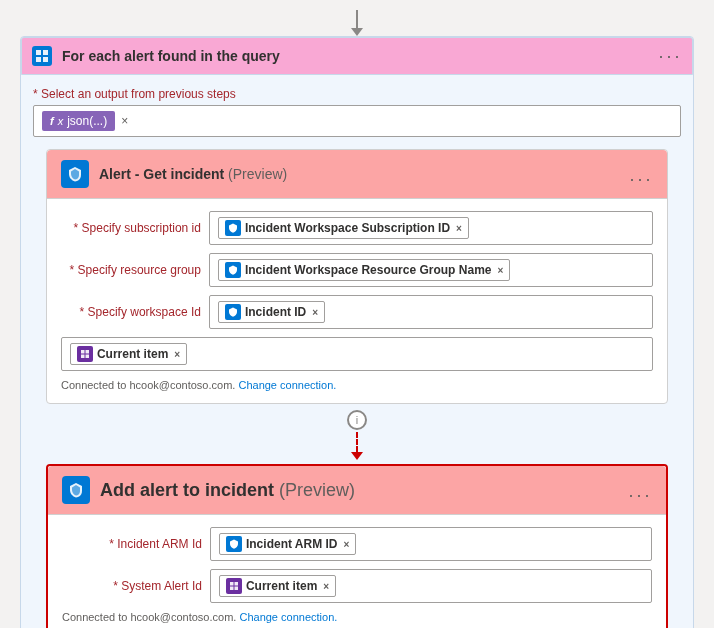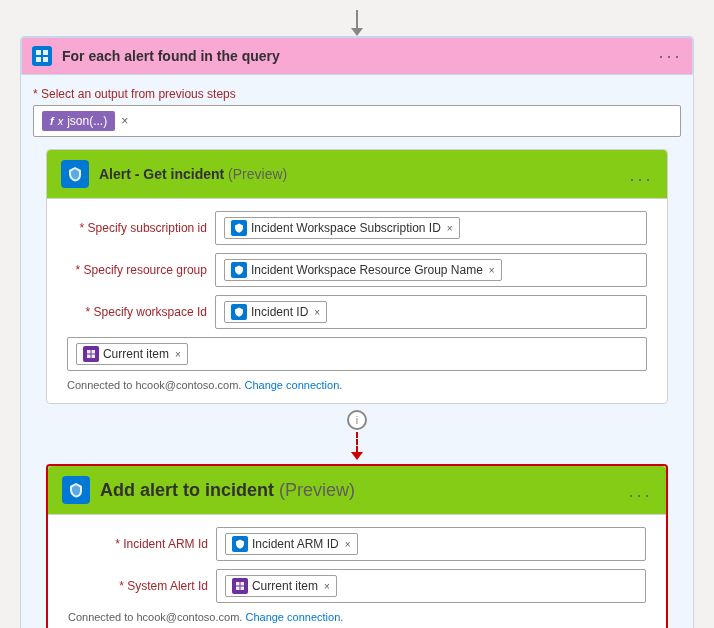--- a/index.html
+++ b/index.html
@@ -30,21 +30,21 @@
     }
     .arrow-down {
       width: 0;
       height: 0;
       border-left: 6px solid transparent;
       border-right: 6px solid transparent;
       border-top: 8px solid #8a8886;
     }
 
     .card-header {
-      background: #84cc16;
+      background: #fca5a5;
       border-bottom: 1px solid #d0d0d0;
       padding: 10px 14px;
       display: flex;
       align-items: flex-end;
       justify-content: space-between;
       border-radius: 4px 4px 0 0;
     }
 
     .card-header-left {
       display: flex;
@@ -65,21 +65,21 @@
 
     .more-icon {
       font-size: 18px;
       color: #605e5c;
       cursor: pointer;
       letter-spacing: 2px;
       line-height: 1;
     }
 
     .card-body {
-      padding: 12px 20px;
+      padding: 12px 14px;
     }
 
     
     .form-row {
       display: flex;
       align-items: center;
       margin-bottom: 8px;
       gap: 8px;
     }
 
@@ -110,20 +110,21 @@
 
     .tag {
       display: inline-flex;
       align-items: center;
       gap: 4px;
       background: #fff;
       border: 1px solid #a19f9d;
       border-radius: 2px;
       padding: 2px 6px;
       font-size: 12px;
+      font-weight: bold;
     }
 
     .tag-icon-shield {
       width: 16px;
       height: 16px;
       background: #0078d4;
       border-radius: 2px;
       display: inline-flex;
       align-items: center;
       justify-content: center;

